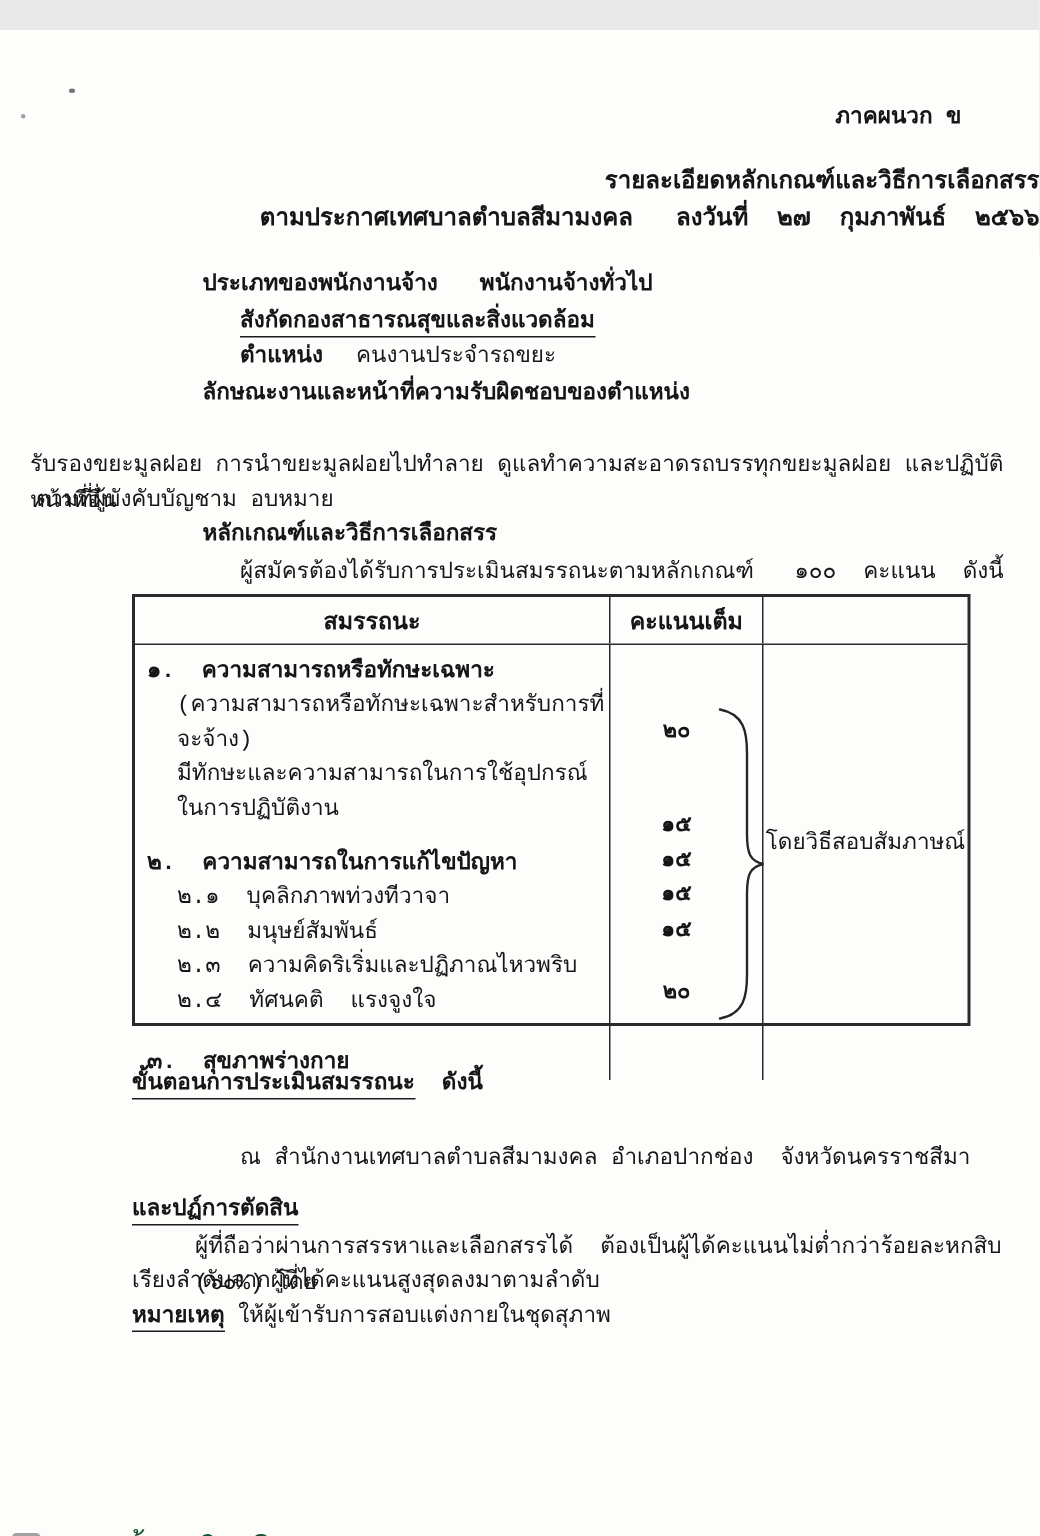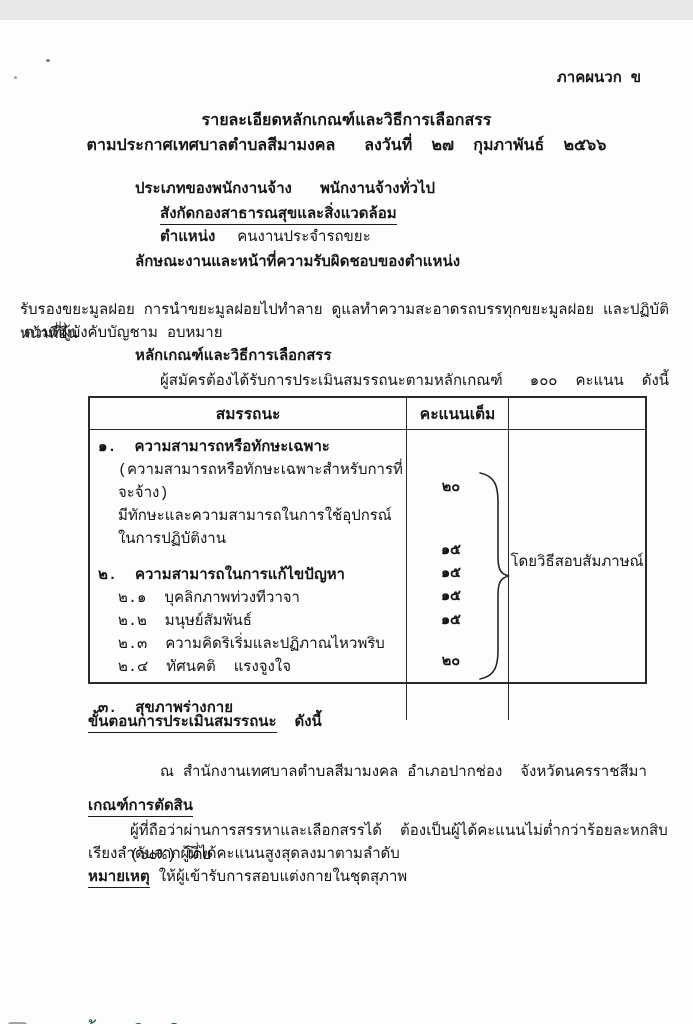--- a/index.html
+++ b/index.html
@@ -9,21 +9,21 @@
     background:#fdfdfc;
     font-family:Liberation Mono, monospace;
     color:#161616;
     font-size:15px;
     overflow:hidden;
     margin-top:20px;
   }
   .abs{position:absolute;}
   .bold{font-weight:bold;}
   .pre{white-space:pre-wrap;}
-  .center{left:0;width:100%;text-align:center;}
+  .center{left:0;width:100%;text-align:right;}
   .u{border-bottom:1.5px solid #1c1c1c;padding-bottom:1px;}
   .gap-lg{display:inline-block;width:28px;}
   .gap-md{display:inline-block;width:22px;}
 
   
   .dot1{left:46px;top:39px;width:4px;height:3px;background:#5a5a5a;border-radius:50%;opacity:.85;}
   .dot2{left:14px;top:56px;width:3px;height:3px;background:#8a8a8a;border-radius:50%;opacity:.8;}
 
   
   .table{
@@ -125,21 +125,21 @@
       </div>
     </div>
   </div>
 
   <div class="abs" style="top:689px;left:88px;">
     <span class="bold u">ขั้นตอนการประเมินสมรรถนะ</span><span class="bold pre">  ดังนี้</span>
   </div>
   <div class="abs pre" style="top:739px;left:160px;">ณ สำนักงานเทศบาลตำบลสีมามงคล อำเภอปากช่อง  จังหวัดนครราชสีมา</div>
 
   <div class="abs" style="top:773px;left:88px;">
-    <span class="bold u">เกณฑ์การตัดสิน</span>
+    <span class="bold u">และปฏ์การตัดสิน</span>
   </div>
   <div class="abs pre" style="top:798px;left:130px;">ผู้ที่ถือว่าผ่านการสรรหาและเลือกสรรได้  ต้องเป็นผู้ได้คะแนนไม่ต่ำกว่าร้อยละหกสิบ (๖๐%) โดย</div>
   <div class="abs pre" style="top:821px;left:88px;">เรียงลำดับจากผู้ที่ได้คะแนนสูงสุดลงมาตามลำดับ</div>
   <div class="abs" style="top:844px;left:88px;">
     <span class="bold u">หมายเหตุ</span><span class="pre"> ให้ผู้เข้ารับการสอบแต่งกายในชุดสุภาพ</span>
   </div>
 
   <div class="abs wm">
     <span class="cs-badge">CS</span>
     <span class="wm-text">สแกนด้วย CamScanner</span>

